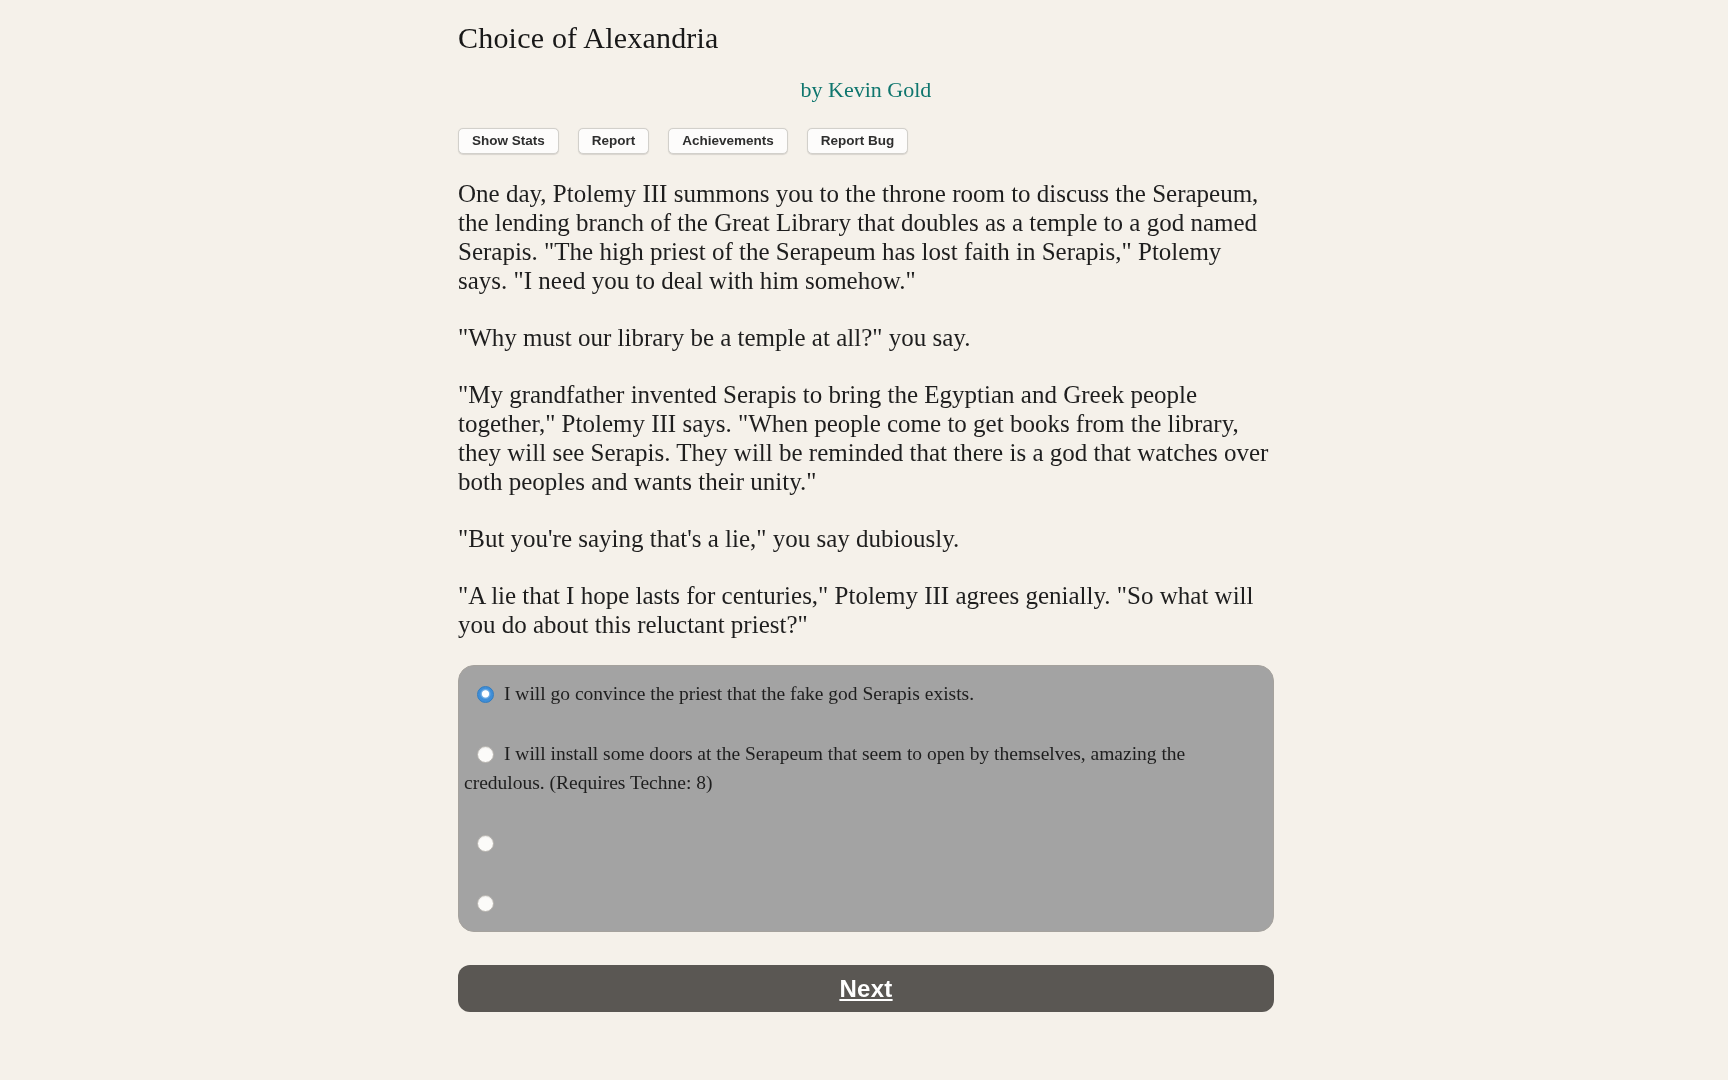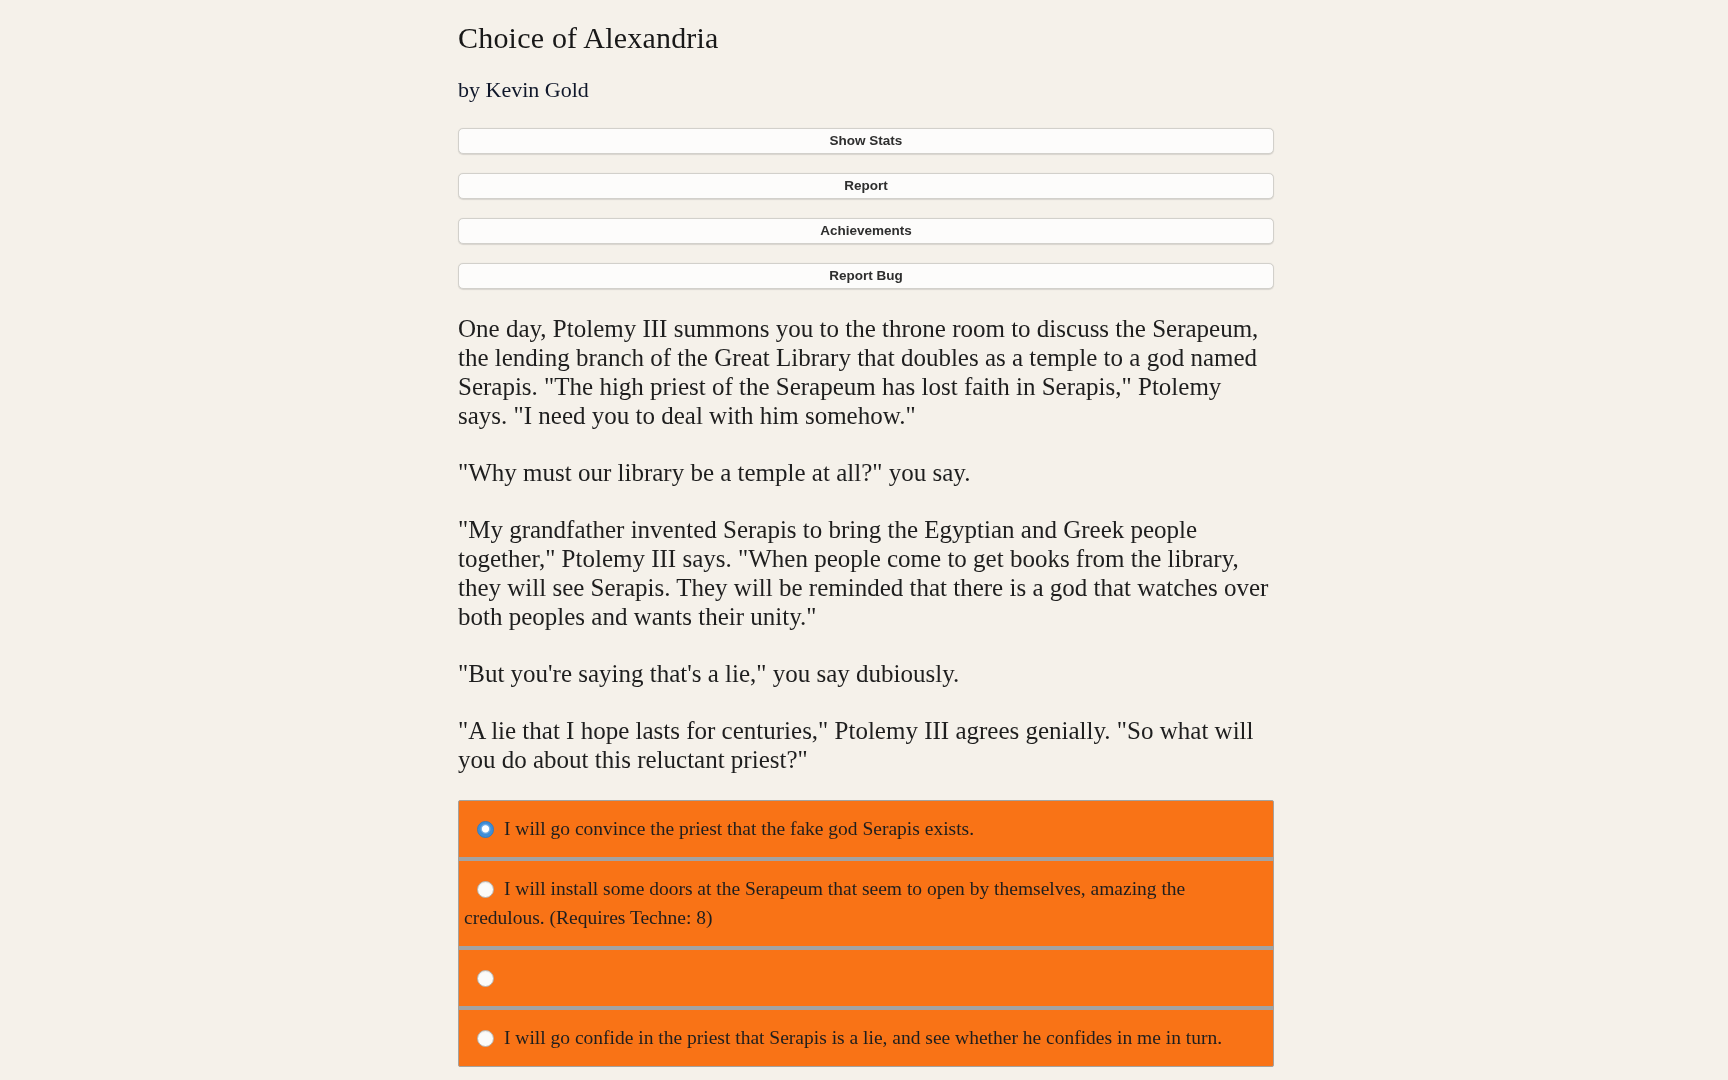--- a/index.html
+++ b/index.html
@@ -17,28 +17,28 @@
   .game-title {
     font-size: 30px;
     font-weight: 500;
     color: #181818;
     letter-spacing: 0.2px;
     margin-bottom: 22px;
     font-family: "Liberation Serif", serif;
   }
   .game-byline {
     font-size: 22px;
-    color: #0f172a;
+    color: #0f766e;
     margin-bottom: 25px;
+    text-align: center;
   }
   .toolbar {
     display: flex;
     gap: 19px;
     margin-bottom: 25px;
-    flex-direction: column;
   }
   .toolbar button {
     font-family: "Liberation Sans", sans-serif;
     font-size: 13.5px;
     font-weight: 700;
     color: #2e2e2e;
     background: #fdfcfb;
     border: 1px solid #d2d0cb;
     border-radius: 5px;
     padding: 4px 13px 5px;
@@ -47,22 +47,22 @@
   }
   .story p {
     font-size: 25px;
     line-height: 29px;
     color: #1e1e1e;
     margin-bottom: 28px;
   }
   .choice-box {
     margin-top: -2px;
     border: 1px solid #a5a29d;
-    border-radius: 2px;
-    background: #f97316;
+    border-radius: 16px;
+    background: #a3a3a3;
     overflow: hidden;
   }
   .choice-row {
     display: block;
     padding: 13px 16px 14px 5px;
     font-size: 19.5px;
     line-height: 29px;
     color: #1e1e1e;
     cursor: pointer;
   }
@@ -127,18 +127,18 @@
     <p>"Why must our library be a temple at all?" you say.</p>
     <p>"My grandfather invented Serapis to bring the Egyptian and Greek people together," Ptolemy III says. "When people come to get books from the library, they will see Serapis. They will be reminded that there is a god that watches over both peoples and wants their unity."</p>
     <p>"But you're saying that's a lie," you say dubiously.</p>
     <p>"A lie that I hope lasts for centuries," Ptolemy III agrees genially. "So what will you do about this reluctant priest?"</p>
   </div>
 
   <div class="choice-box">
     <label class="choice-row"><span class="radio selected"></span><span>I will go convince the priest that the fake god Serapis exists.</span></label>
     <label class="choice-row"><span class="radio"></span><span>I will install some doors at the Serapeum that seem to open by themselves, amazing the credulous. (Requires Techne: 8)</span></label>
     <label class="choice-row"><span class="radio"></span></label>
-    <label class="choice-row"><span class="radio"></span><span>I will go confide in the priest that Serapis is a lie, and see whether he confides in me in turn.</span></label>
+    <label class="choice-row"><span class="radio"></span></label>
   </div>
 
   <button class="next-button">Next</button>
 
 </div>
 
 </body></html>

